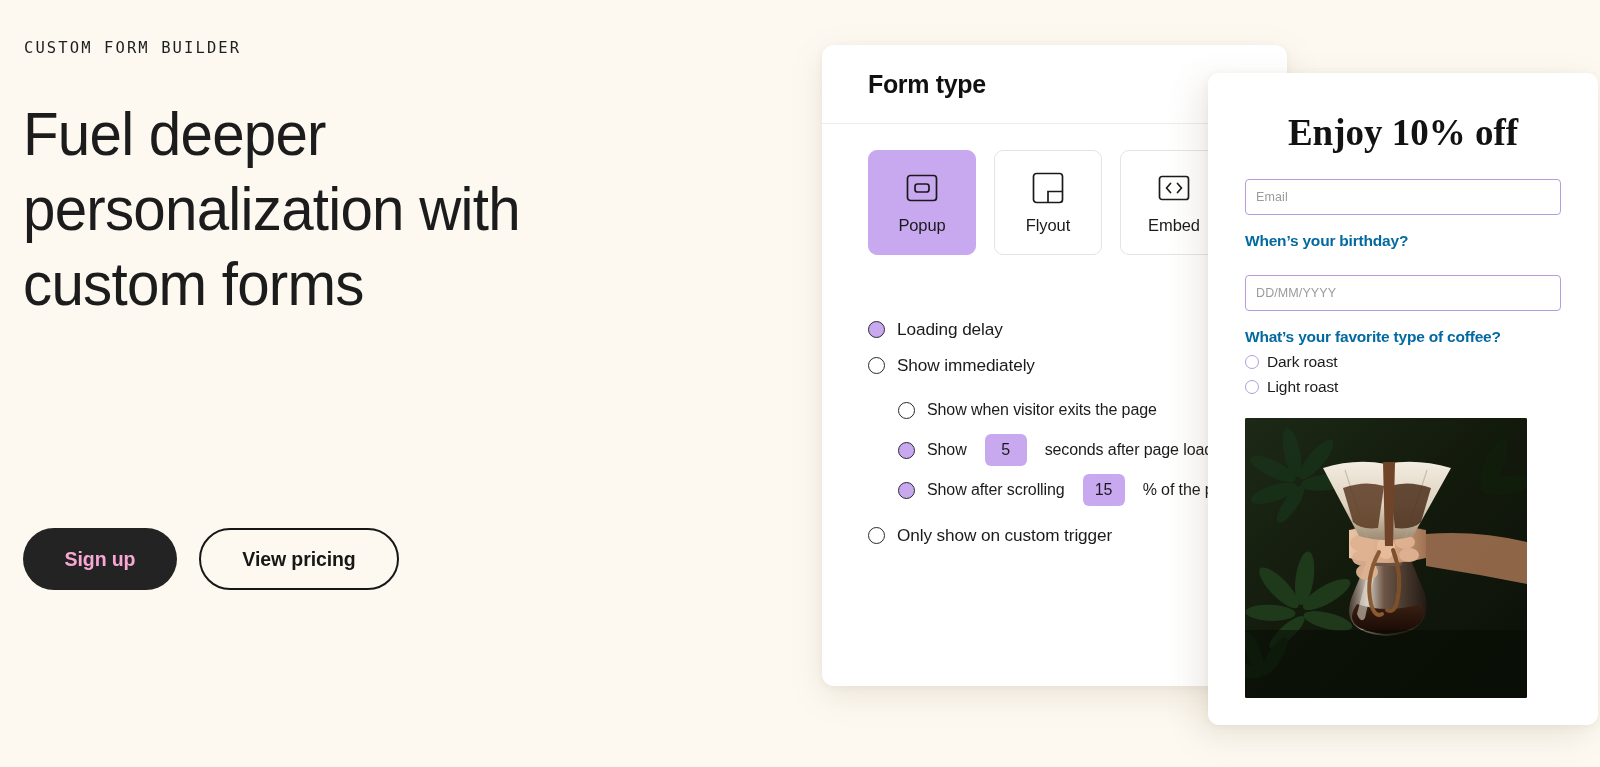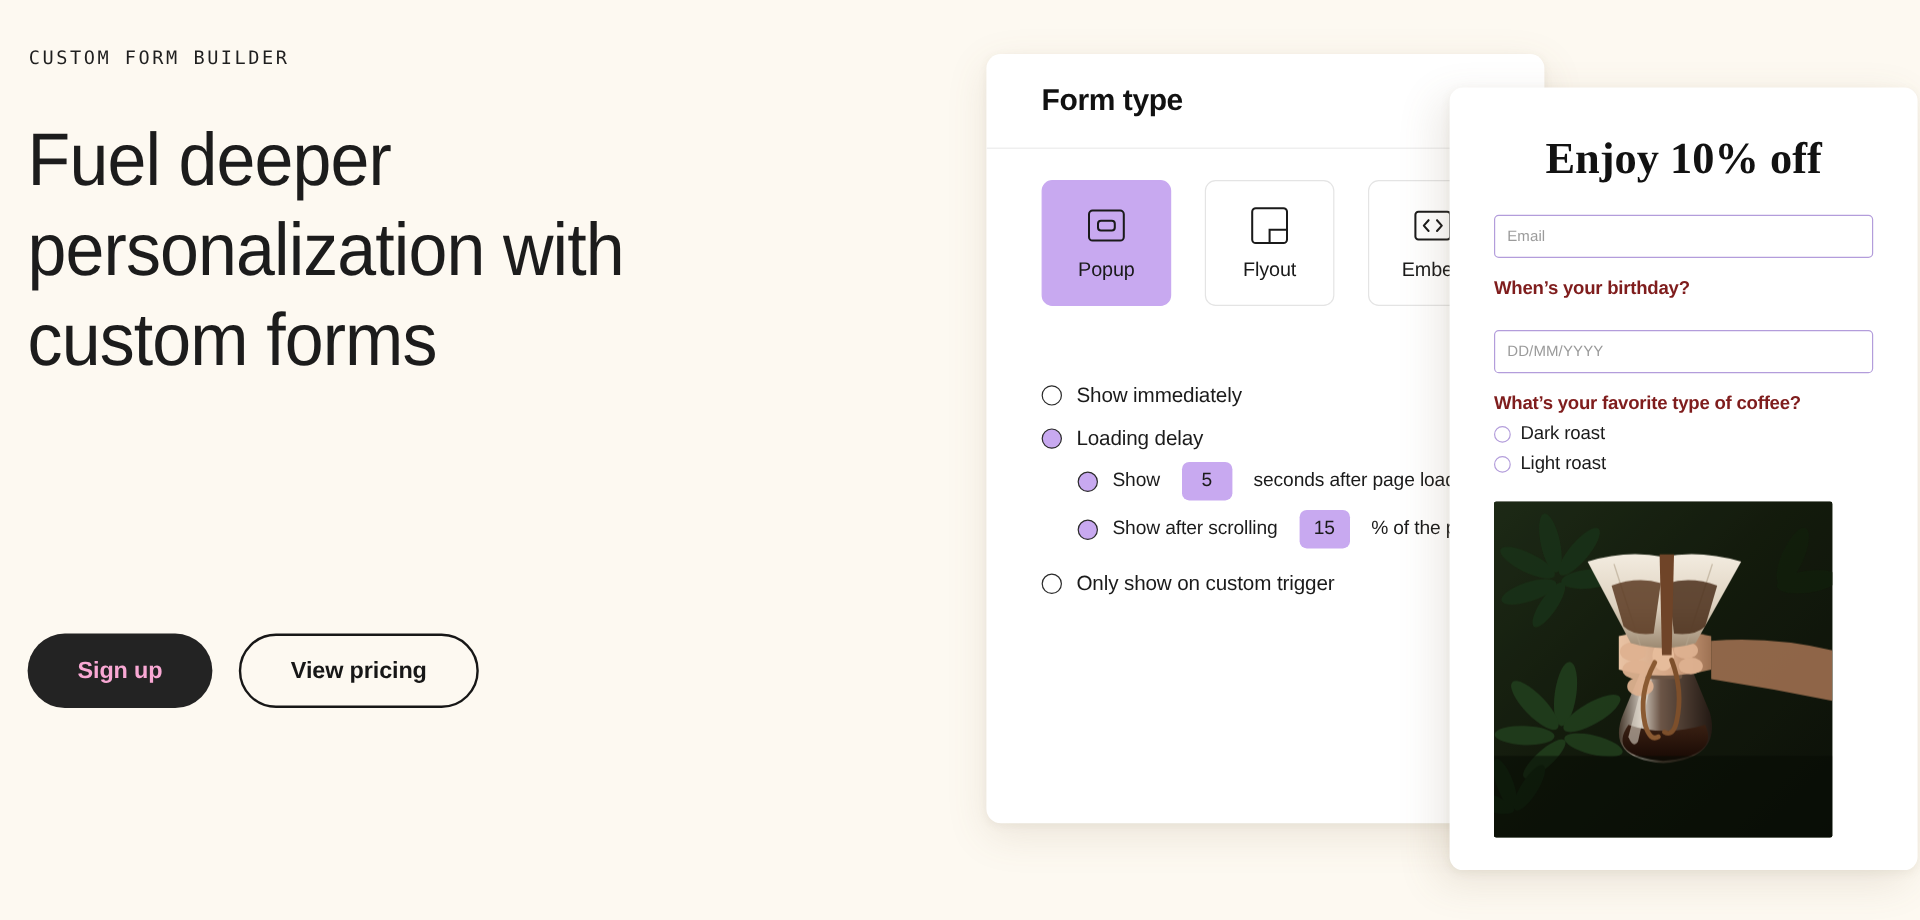--- a/index.html
+++ b/index.html
@@ -134,21 +134,21 @@
   .builder-head {
     height: 79px;
     display: flex;
     align-items: center;
     padding-left: 46px;
     border-bottom: 1px solid #ececec;
   }
 
   .type-row {
     display: flex;
-    gap: 28px;
+    gap: 18px;
     padding: 26px 0 30px 46px;
   }
 
   .type-card {
     width: 108px;
     height: 105px;
     border-radius: 9px;
     display: flex;
     flex-direction: column;
     align-items: center;
@@ -259,21 +259,21 @@
   .field .placeholder {
     font-size: 12.5px;
     color: #9b9b9b;
     letter-spacing: 0.1px;
   }
 
   .q-label {
     margin-top: 17px;
     font-size: 15.5px;
     font-weight: 700;
-    color: #7f1d1d;
+    color: #0369a1;
     letter-spacing: -0.2px;
   }
 
   .p-radio-line {
     display: flex;
     align-items: center;
     gap: 8px;
     margin-top: 7px;
   }
   .p-radio {
@@ -359,29 +359,33 @@
         </span>
         <span class="label">Embed</span>
       </div>
 
     </div>
 
 
     <div class="timing-body">
 
       <div class="radio-line">
+        <span class="radio filled"></span>
+        <span class="radio-label">Loading delay</span>
+      </div>
+
+      <div class="radio-line">
         <span class="radio"></span>
         <span class="radio-label">Show immediately</span>
       </div>
 
-      <div class="radio-line">
-        <span class="radio filled"></span>
-        <span class="radio-label">Loading delay</span>
-      </div>
-
+      <div class="radio-line indent gap-top">
+        <span class="radio"></span>
+        <span class="radio-label sm">Show when visitor exits the page</span>
+      </div>
 
       <div class="radio-line indent">
         <span class="radio filled"></span>
         <span class="radio-label sm">Show</span>
         <span class="num-chip">5</span>
         <span class="radio-label sm">seconds after page load</span>
       </div>
 
       <div class="radio-line indent">
         <span class="radio filled"></span>

